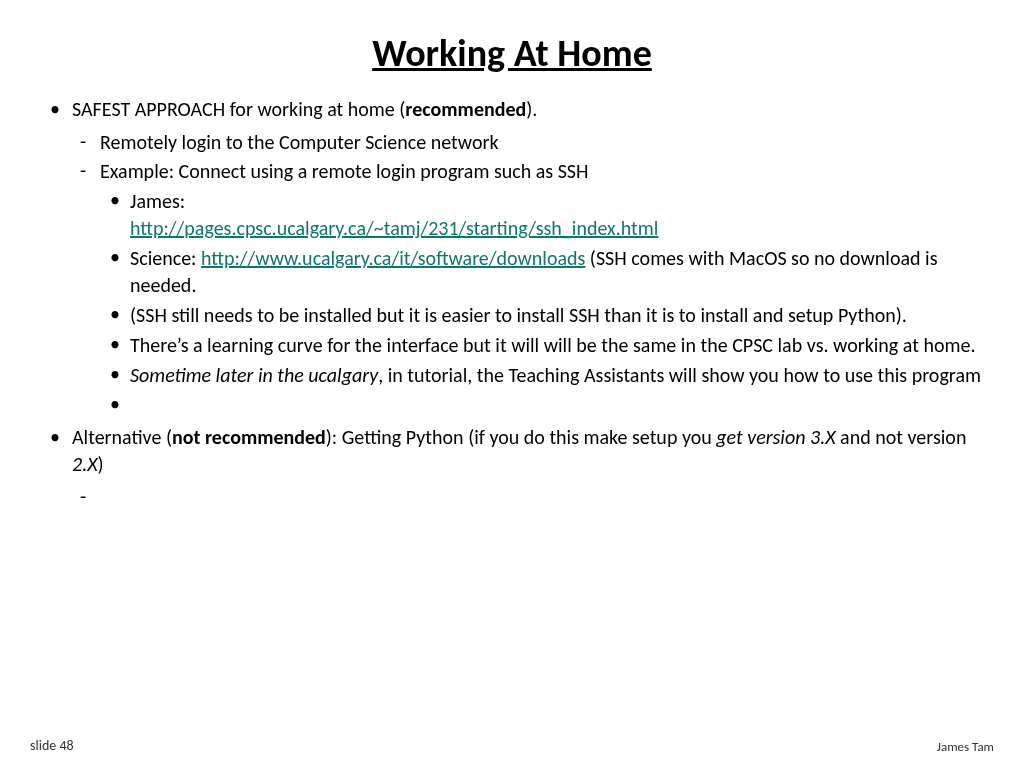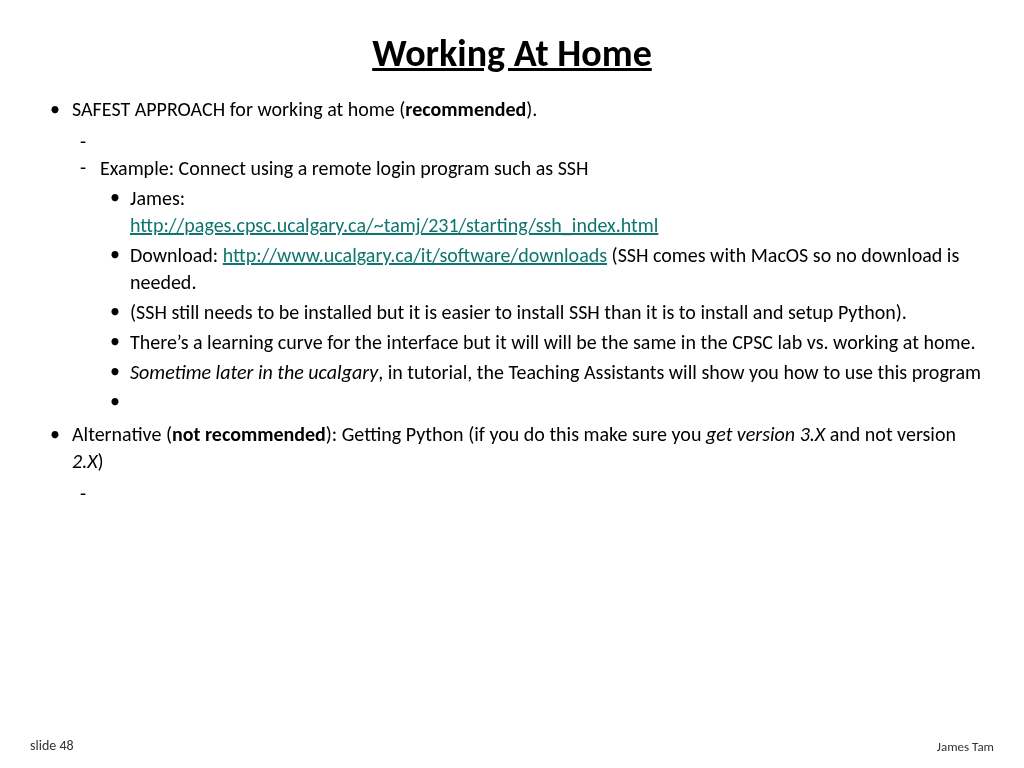--- a/index.html
+++ b/index.html
@@ -115,39 +115,40 @@
 
     <div class="bullet-main">
       <span class="bullet-dot">•</span>
       <span class="bullet-text line-wrap">
         <span>SAFEST APPROACH for working at home (</span><strong>recommended</strong><span>).</span>
       </span>
     </div>
 
     <div class="sub-item">
       <span class="sub-dash">-</span>
+      <span class="line-wrap">Remotely login to the Computer Science network</span>
     </div>
 
     <div class="sub-item">
       <span class="sub-dash">-</span>
       <span class="line-wrap">Example: Connect using a remote login program such as SSH</span>
     </div>
 
     <div class="sub-sub-item">
       <span class="sub-sub-dot">•</span>
       <span class="line-wrap">
         <span>James:</span><br>
         <a href="#">http://pages.cpsc.ucalgary.ca/~tamj/231/starting/ssh_index.html</a>
       </span>
     </div>
 
     <div class="sub-sub-item">
       <span class="sub-sub-dot">•</span>
       <span class="line-wrap">
-        <span>Download: </span><a href="#">http://www.ucalgary.ca/it/software/downloads</a><span> (SSH comes with MacOS so no download is needed.</span>
+        <span>Science: </span><a href="#">http://www.ucalgary.ca/it/software/downloads</a><span> (SSH comes with MacOS so no download is needed.</span>
       </span>
     </div>
 
     <div class="sub-sub-item">
       <span class="sub-sub-dot">•</span>
       <span class="line-wrap">(SSH still needs to be installed but it is easier to install SSH than it is to install and setup Python).</span>
     </div>
 
     <div class="sub-sub-item">
       <span class="sub-sub-dot">•</span>
@@ -161,21 +162,21 @@
       </span>
     </div>
 
     <div class="sub-sub-item">
       <span class="sub-sub-dot">•</span>
     </div>
 
     <div class="bullet-main" style="margin-top: 8px;">
       <span class="bullet-dot">•</span>
       <span class="bullet-text line-wrap">
-        <span>Alternative (</span><strong>not recommended</strong><span>): Getting Python (if you do this make sure you </span><em>get version 3.X</em><span> and not version </span><em>2.X</em><span>)</span>
+        <span>Alternative (</span><strong>not recommended</strong><span>): Getting Python (if you do this make setup you </span><em>get version 3.X</em><span> and not version </span><em>2.X</em><span>)</span>
       </span>
     </div>
 
     <div class="sub-item">
       <span class="sub-dash">-</span>
     </div>
 
   </div>
 
   <div class="slide-footer">slide 48</div>

